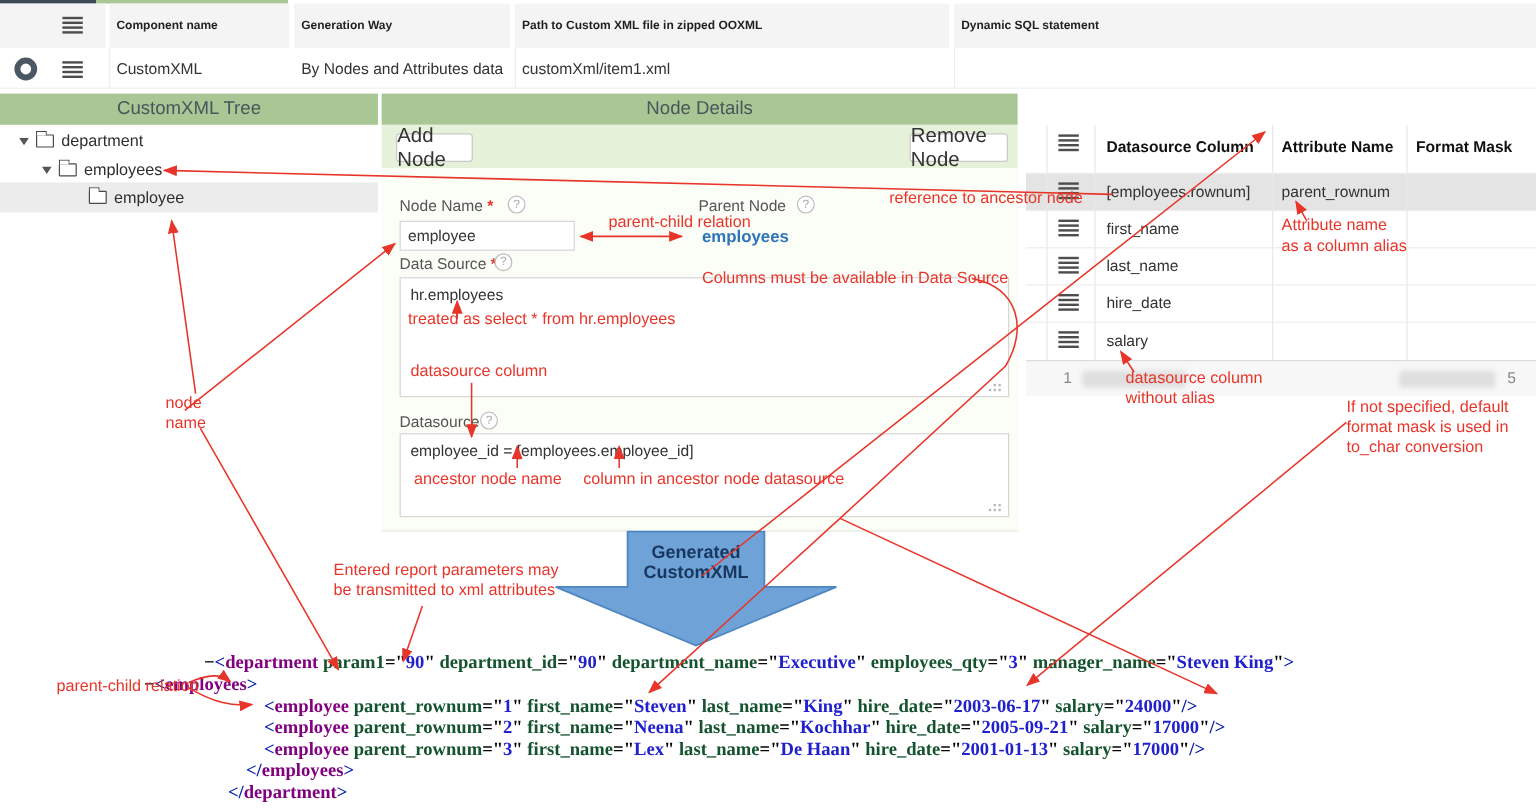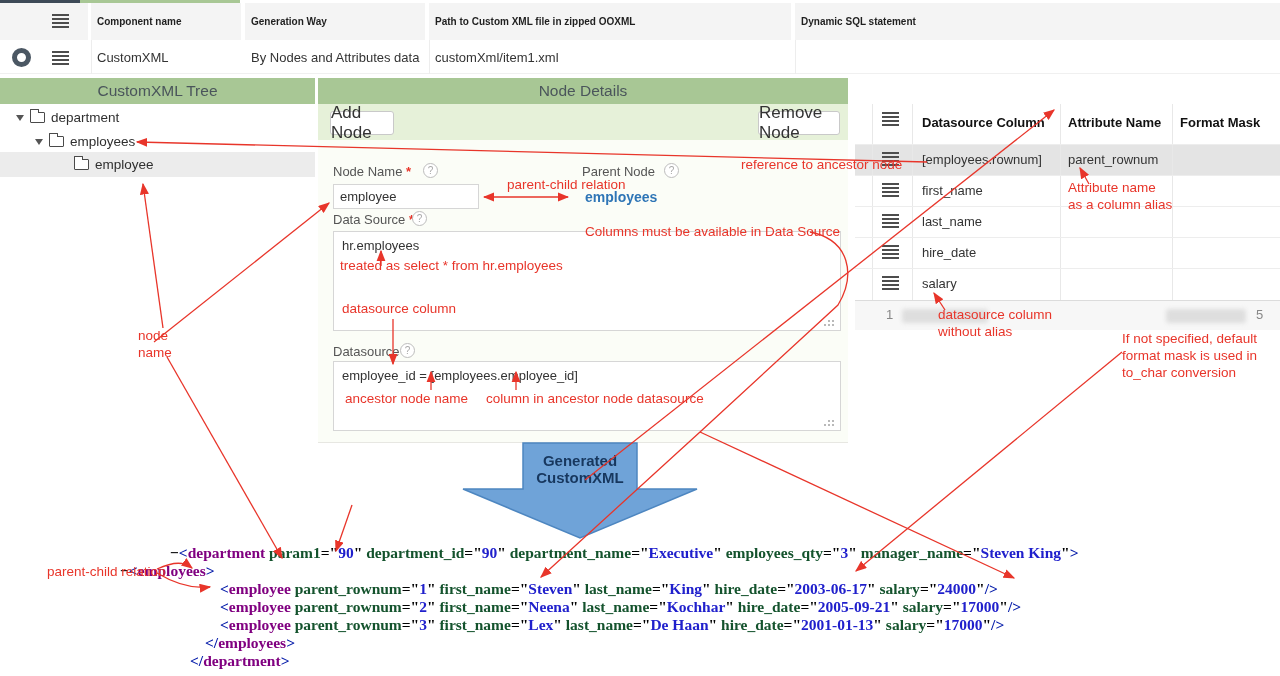--- a/index.html
+++ b/index.html
@@ -219,20 +219,22 @@
   <div class="ann a-dscol">datasource column</div>
   <div class="ann a-ancname">ancestor node name</div>
   <div class="ann a-anccol">column in ancestor node datasource</div>
   <div class="ann a-nodename">node
 name</div>
   <div class="ann a-noalias">datasource column
 without alias</div>
   <div class="ann a-fmask">If not specified, default
 format mask is used in
 to_char conversion</div>
+  <div class="ann a-params">Entered report parameters may
+be transmitted to xml attributes</div>
   <div class="ann a-pc2">parent-child relation</div>
   <div class="ann a-alias">Attribute name
 as a column alias</div>
 
   <svg class="layer" width="1280" height="676">
     <defs>
       <marker id="arr" markerWidth="9" markerHeight="7" refX="8" refY="3.5" orient="auto-start-reverse">
         <path d="M0,0 L9,3.5 L0,7 z" fill="#e8352a"></path>
       </marker>
       <marker id="arrE" markerWidth="9" markerHeight="7" refX="8" refY="3.5" orient="auto">

